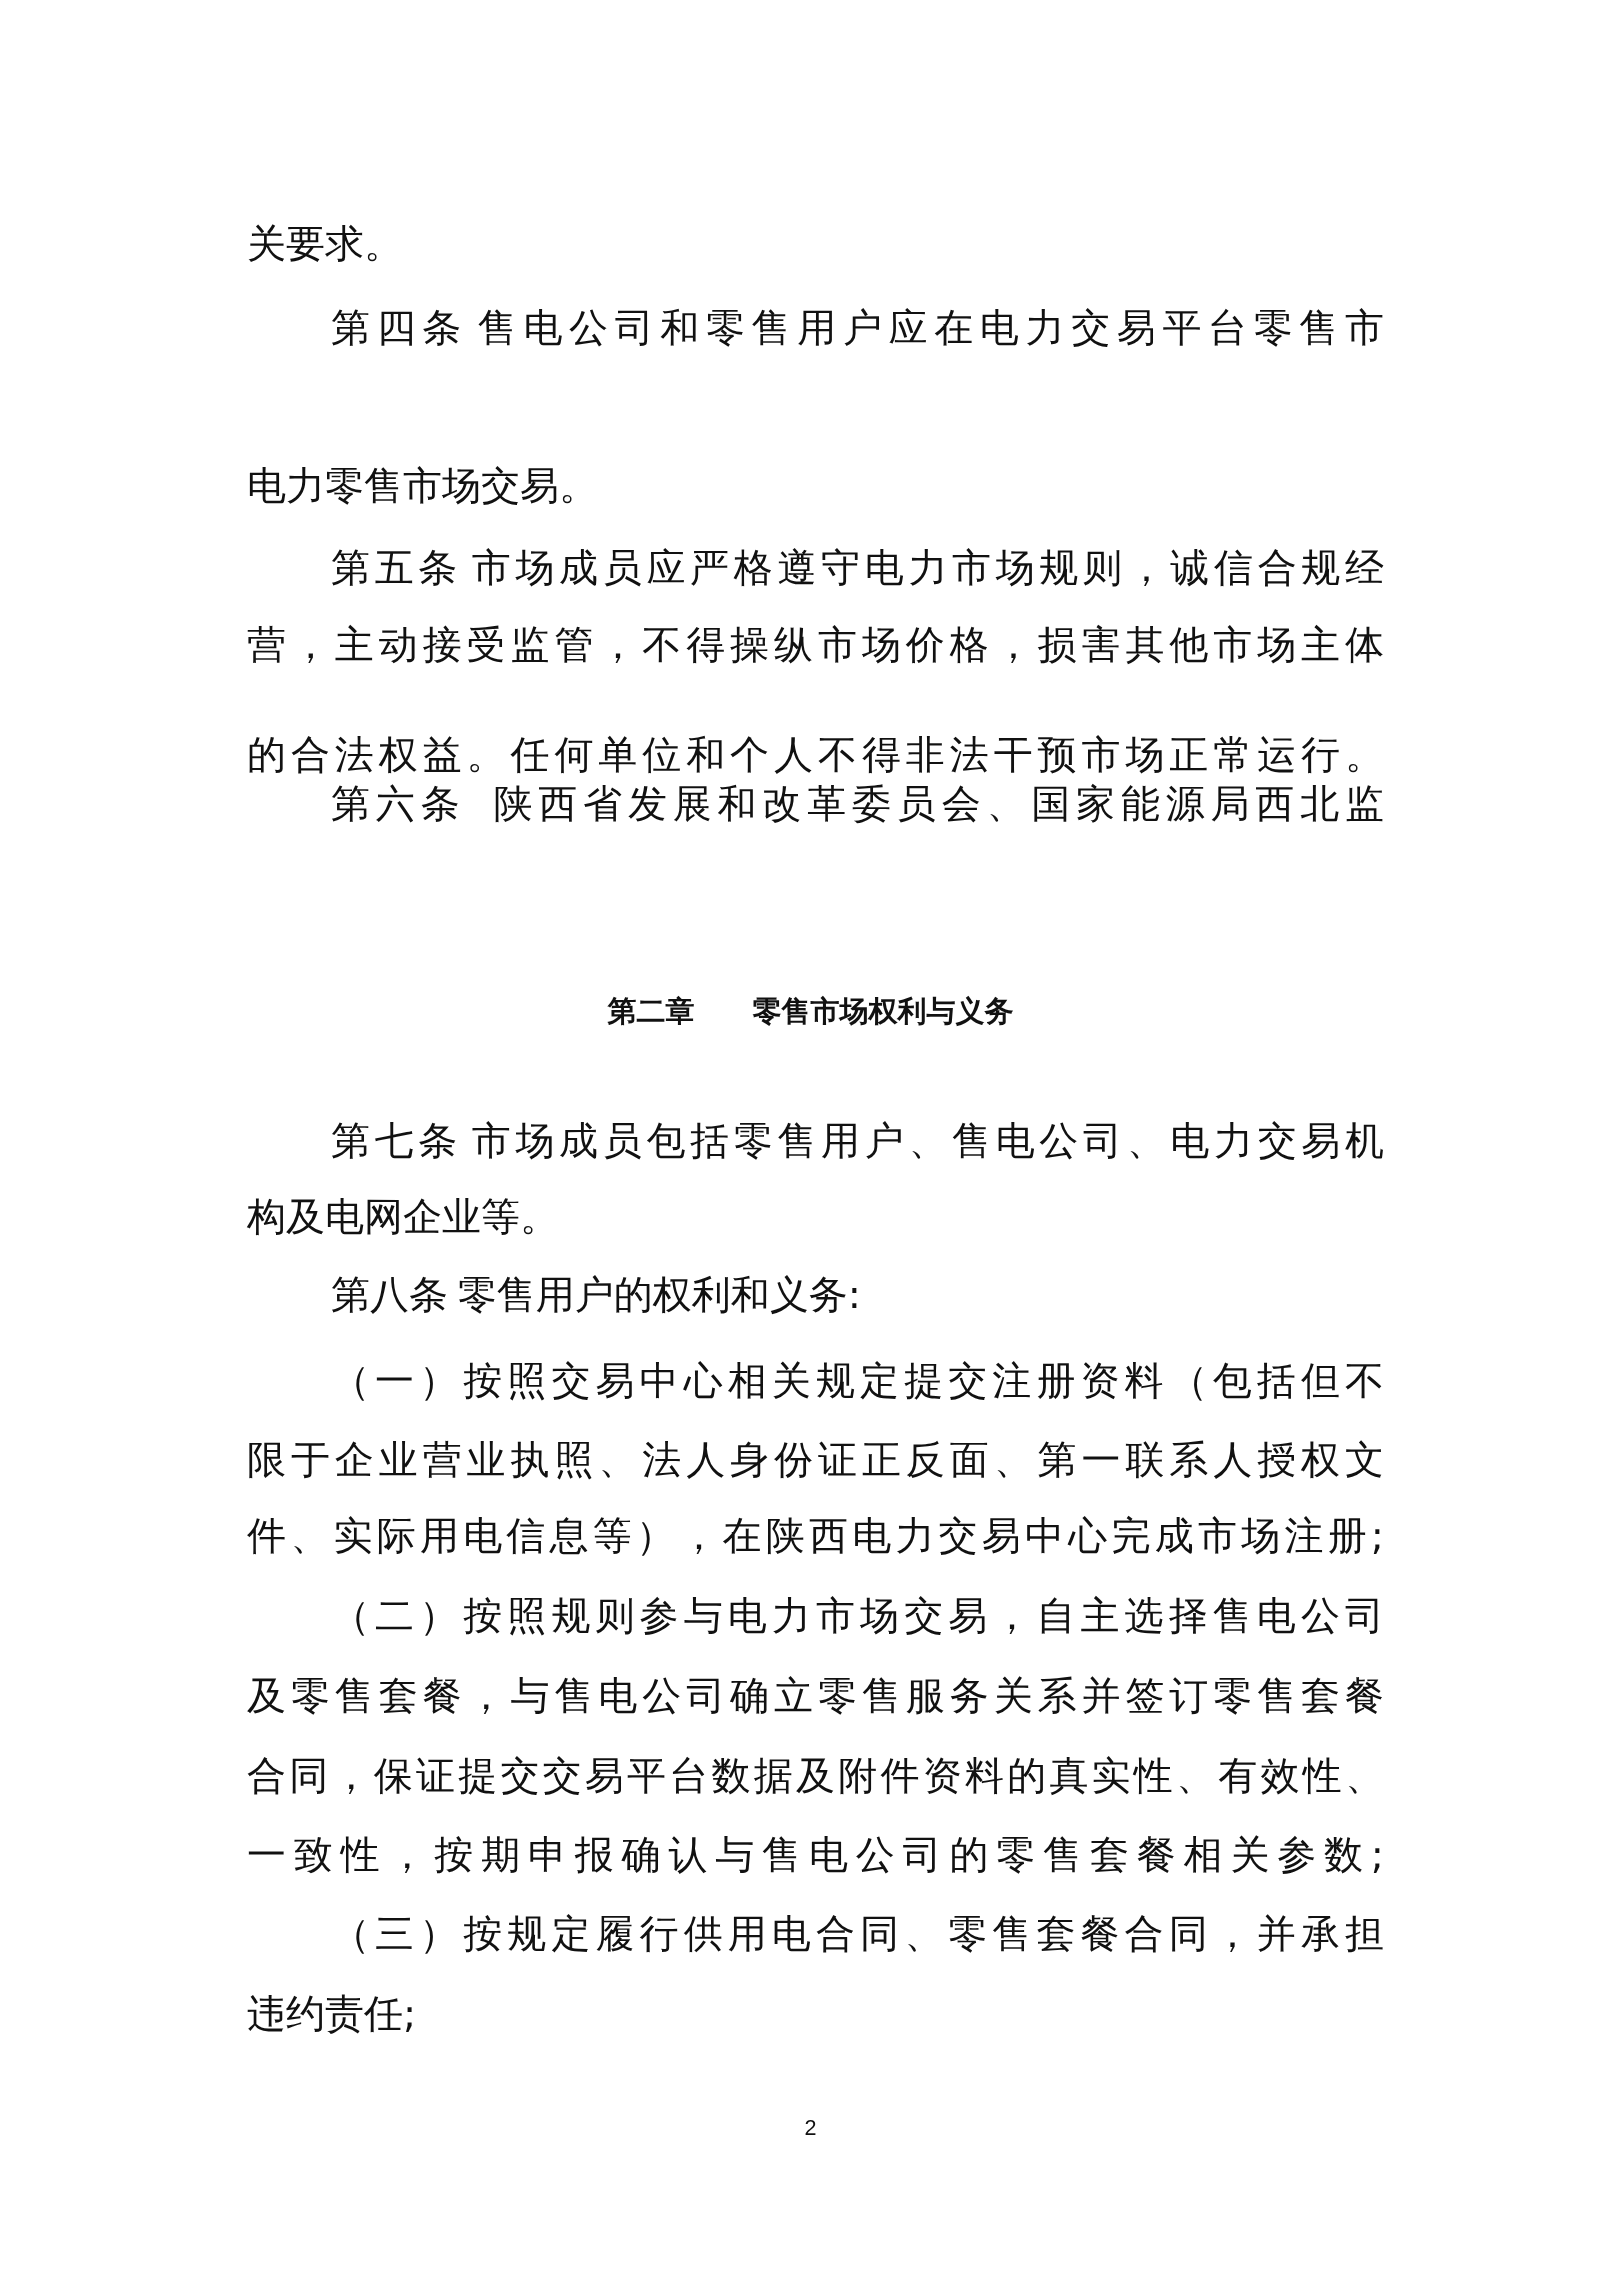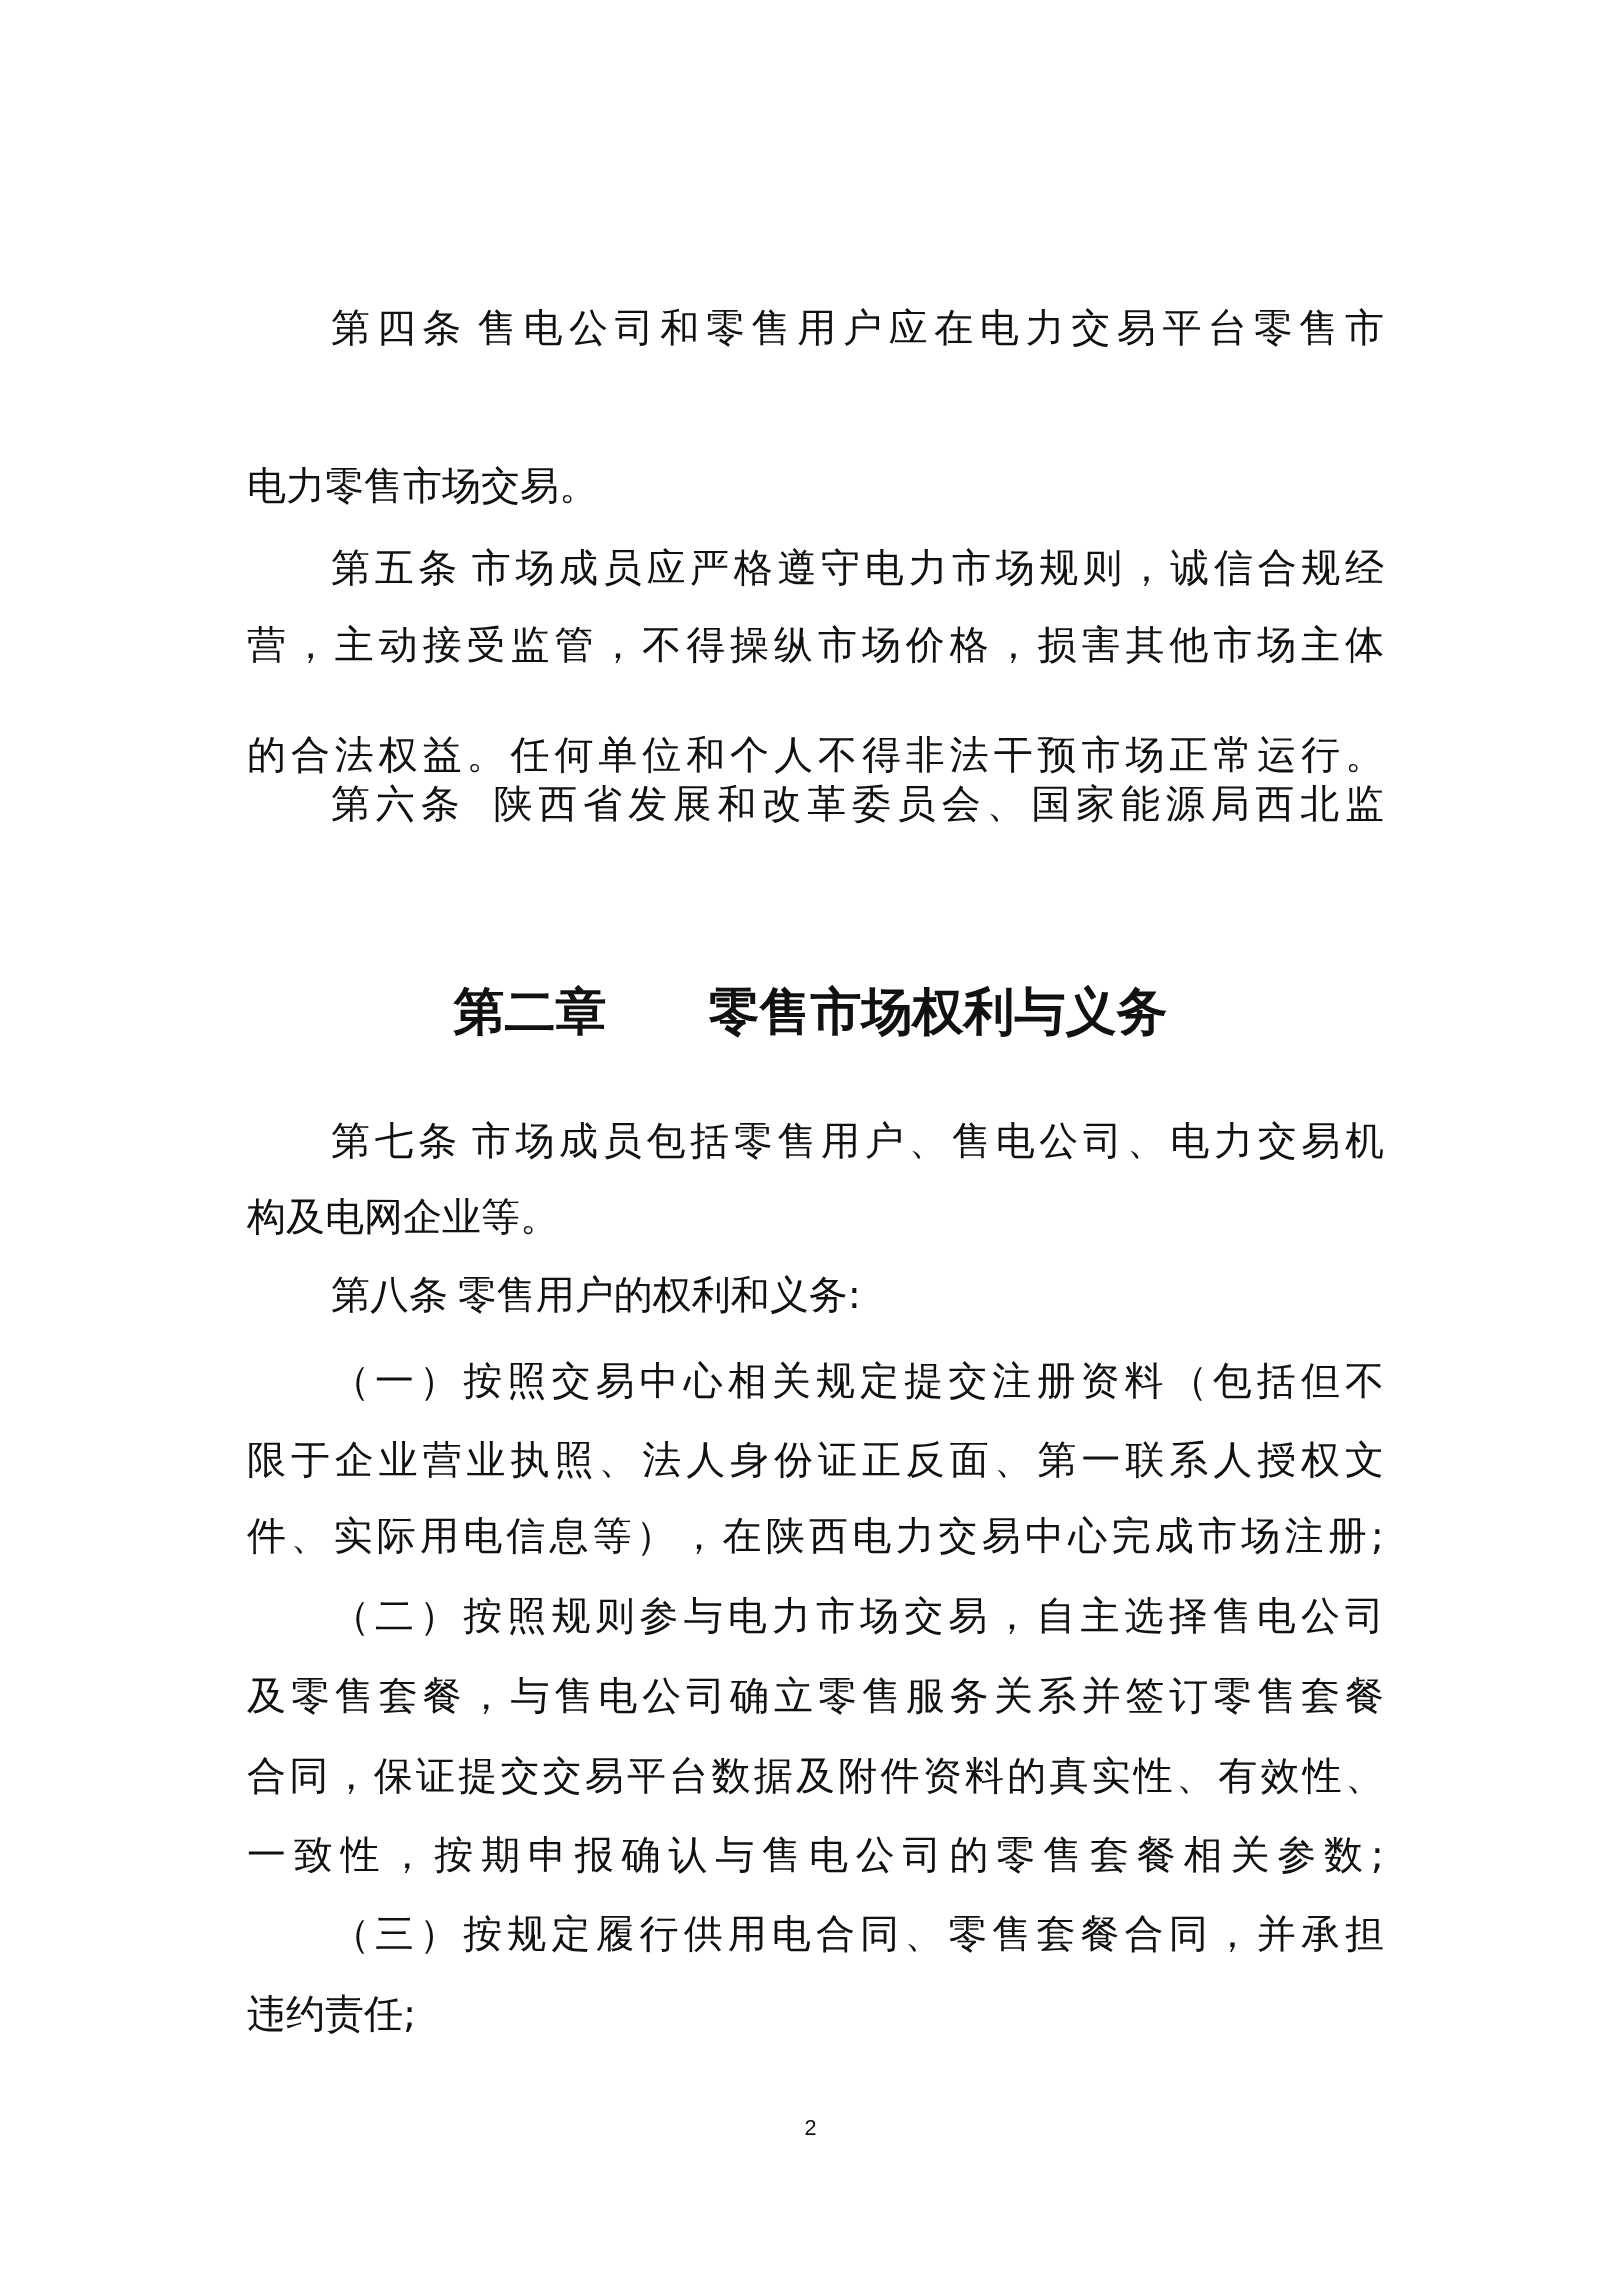--- a/index.html
+++ b/index.html
@@ -22,39 +22,42 @@
   .line.indent { left: 331px; width: 1053px; }
   .art { font-weight: normal; font-family: "DejaVu Serif", "Liberation Serif", serif; margin-right: 9.8px; }
   .heading {
     position: absolute;
     left: 0; width: 1621px;
     top: 980px;
     height: 63px; line-height: 63px;
     text-align: center;
     font-family: "DejaVu Serif", "Liberation Serif", serif;
     font-weight: bold;
-    font-size: 51px;
+    font-size: 29px;
     color: #111111;
     white-space: pre;
   }
   .pagenum {
     position: absolute;
     left: 0; width: 1621px;
     top: 2115px;
     text-align: center;
     font-family: "Liberation Sans", sans-serif;
     font-size: 21.6px;
     color: #111111;
   }
 </style>
 </head>
 <body>
 
 <div class="page">
 
+  <div class="line last" style="top:214px">
+    <span>关要求。</span>
+  </div>
 
   <div class="line indent" style="top:298px">
     <span class="art">第四条</span><span>售电公司和零售用户应在电力交易平台零售市</span>
   </div>
 
 
   <div class="line last" style="top:456px">
     <span>电力零售市场交易。</span>
   </div>
 

